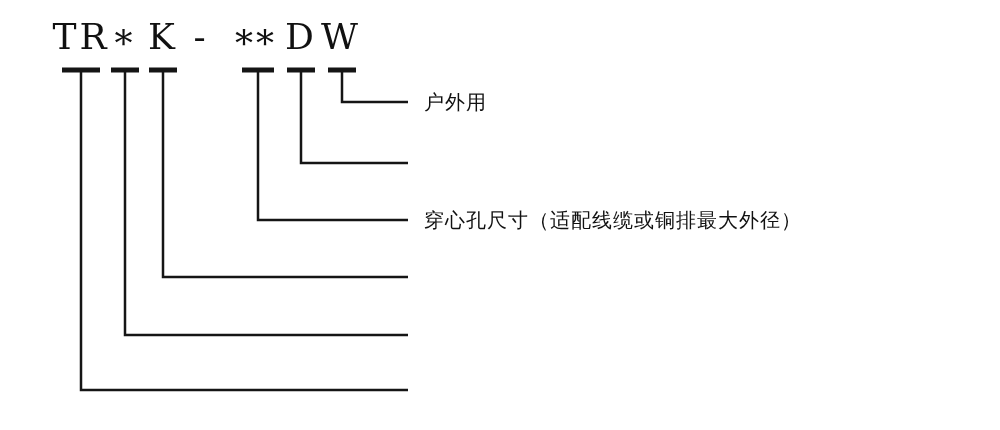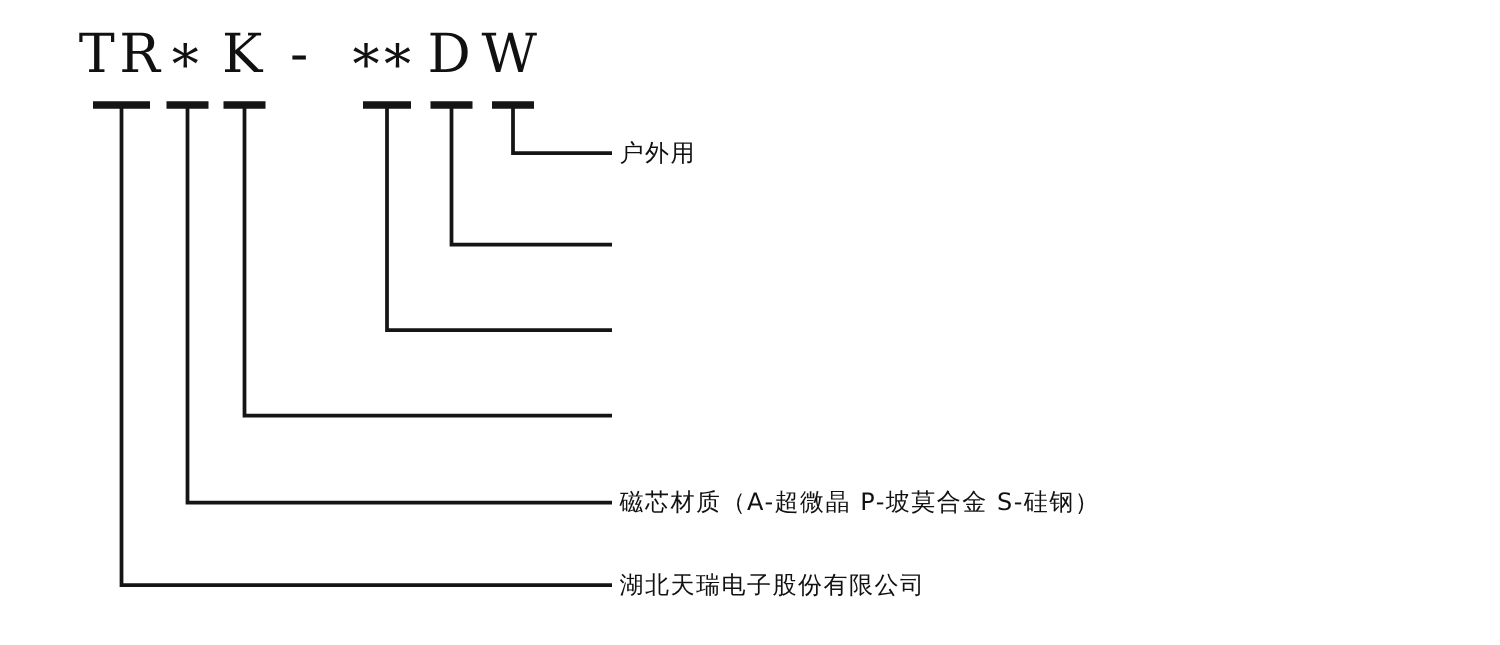--- a/index.html
+++ b/index.html
@@ -27,22 +27,22 @@
     letter-spacing: 3px;
     white-space: nowrap;
     transform: translateX(-50%);
     color: #111111;
   }
   .ast {
     transform: translate(-50%, 7px);
   }
   .diagram-label {
     position: absolute;
-    left: 413px;
-    font-size: 16px;
+    left: 424px;
+    font-size: 20px;
     line-height: 28px;
     letter-spacing: 1px;
     white-space: nowrap;
     color: #111111;
   }
 </style>
 </head>
 <body>
 
 <div class="stage">
@@ -86,16 +86,15 @@
     <span class="code-seg" style="left:81px">TR</span>
     <span class="code-seg ast" style="left:125px">*</span>
     <span class="code-seg" style="left:163px">K</span>
     <span class="code-seg" style="left:201px">-</span>
     <span class="code-seg ast" style="left:256px">**</span>
     <span class="code-seg" style="left:301px">D</span>
     <span class="code-seg" style="left:341px">W</span>
   </div>
 
   <div class="diagram-label" style="top:88px">户外用</div>
-  <div class="diagram-label" style="top:321px">磁芯材质（A-超微晶 P-坡莫合金 S-硅钢）</div>
-  <div class="diagram-label" style="top:376px">湖北天瑞电子股份有限公司</div>
+  <div class="diagram-label" style="top:206px">穿心孔尺寸（适配线缆或铜排最大外径）</div>
 
 </div>
 
 </body></html>

